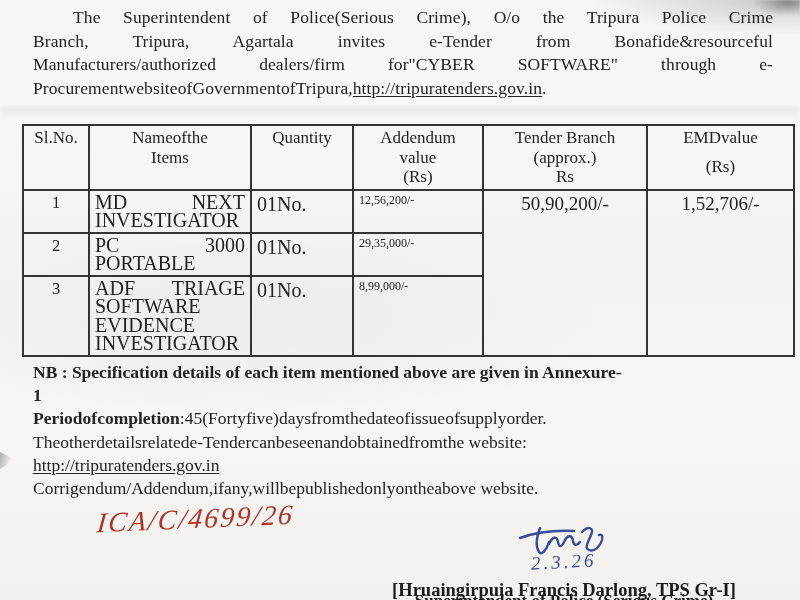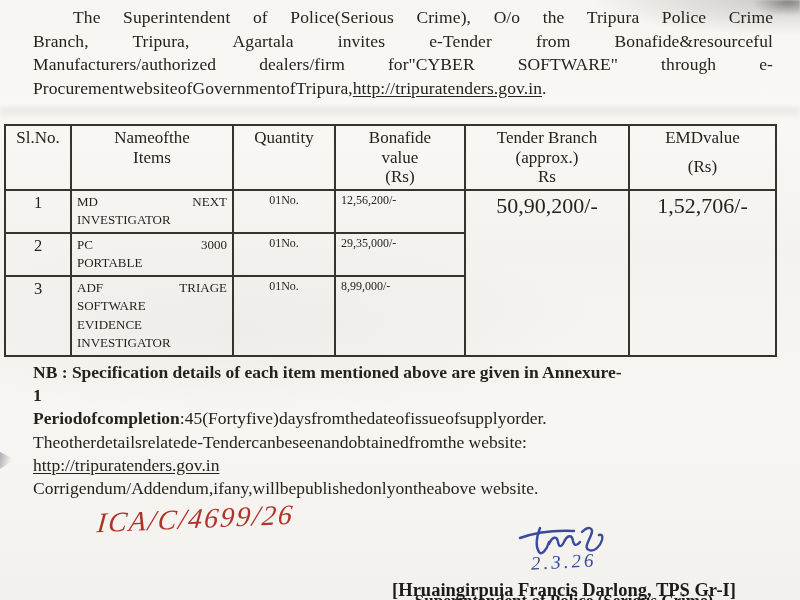--- a/index.html
+++ b/index.html
@@ -20,40 +20,40 @@
     clip-path:polygon(0 0,100% 45%,0 100%); filter:blur(.6px);}
   .band{position:absolute; left:0; top:107px; width:100%; height:11px;
     background:linear-gradient(rgba(185,183,179,.28), rgba(185,183,179,.05)); filter:blur(2px);}
 
   .intro{position:absolute; left:33px; top:6px; width:740px;
     font-size:17.5px; line-height:23.6px; letter-spacing:.1px;}
   .jline{text-align:justify; text-align-last:justify;}
   .indent{padding-left:40px;}
   .u{text-decoration:underline; text-underline-offset:2px;}
 
-  table.tender{position:absolute; left:4px; top:124px; width:771px;
+  table.tender{position:absolute; left:22px; top:124px; width:771px;
     border-collapse:collapse; table-layout:fixed;}
   table.tender th, table.tender td{
     border:2px solid #37332e; vertical-align:top; overflow:hidden;
     padding:2px 5px; font-weight:normal;}
   .c1{width:66px;} .c2{width:162px;} .c3{width:102px;}
   .c4{width:130px;} .c5{width:164px;} .c6{width:147px;}
   thead tr{height:62px;}
   tr.r1{height:39px;} tr.r2{height:38px;} tr.r3{height:76px;}
   th{font-size:17px; text-align:center;}
   .th-name .gap{margin-top:0;}
   .th-est div, .th-tender div{line-height:19.5px;}
   .th-tender, .th-emd{font-weight:bold;}
   .th-emd .gap{margin-top:9px;}
   .td-sl{text-align:center; font-weight:bold; font-size:16.5px;}
-  .td-name{font-weight:bold; font-size:13px; line-height:18.5px; padding-left:7px;}
+  .td-name{font-weight:bold; font-size:20px; line-height:18.5px; padding-left:7px;}
   .td-name .split{display:flex; justify-content:space-between;}
-  .td-qty{text-align:center; font-weight:bold; font-size:12px;}
+  .td-qty{text-align:left; font-weight:bold; font-size:20px;}
   .td-est{font-weight:bold; font-size:12px; padding-left:8px;}
-  .td-tender,.td-emd{text-align:center; font-weight:bold; font-size:22px; padding-top:4px;}
+  .td-tender,.td-emd{text-align:center; font-weight:bold; font-size:19px; padding-top:4px;}
 
   .notes{position:absolute; left:33px; top:361px; width:742px;
     font-size:17.5px; line-height:23.2px;}
   .bold{font-weight:bold;}
   .notes .site{color:#26221e; text-decoration:underline; text-underline-offset:2px;}
 
   .ref-red{position:absolute; left:97px; top:503px; color:#b13228;
     font-style:italic; font-size:28px; letter-spacing:2px;
     transform:rotate(-2.5deg) skewX(-8deg); white-space:nowrap;}
   .sig-svg{position:absolute; left:516px; top:523px;}
@@ -92,21 +92,21 @@
       </colgroup>
     <thead>
       <tr>
         <th>Sl.No.</th>
         <th class="th-name">
           <div>Nameofthe</div>
           <div class="gap">Items</div>
         </th>
         <th>Quantity</th>
         <th class="th-est">
-          <div>Bonafide</div>
+          <div>Addendum</div>
           <div>value</div>
           <div>(Rs)</div>
         </th>
         <th class="th-tender">
           <div>Tender Branch</div>
           <div>(approx.)</div>
           <div>Rs</div>
         </th>
         <th class="th-emd">
           <div>EMDvalue</div>

